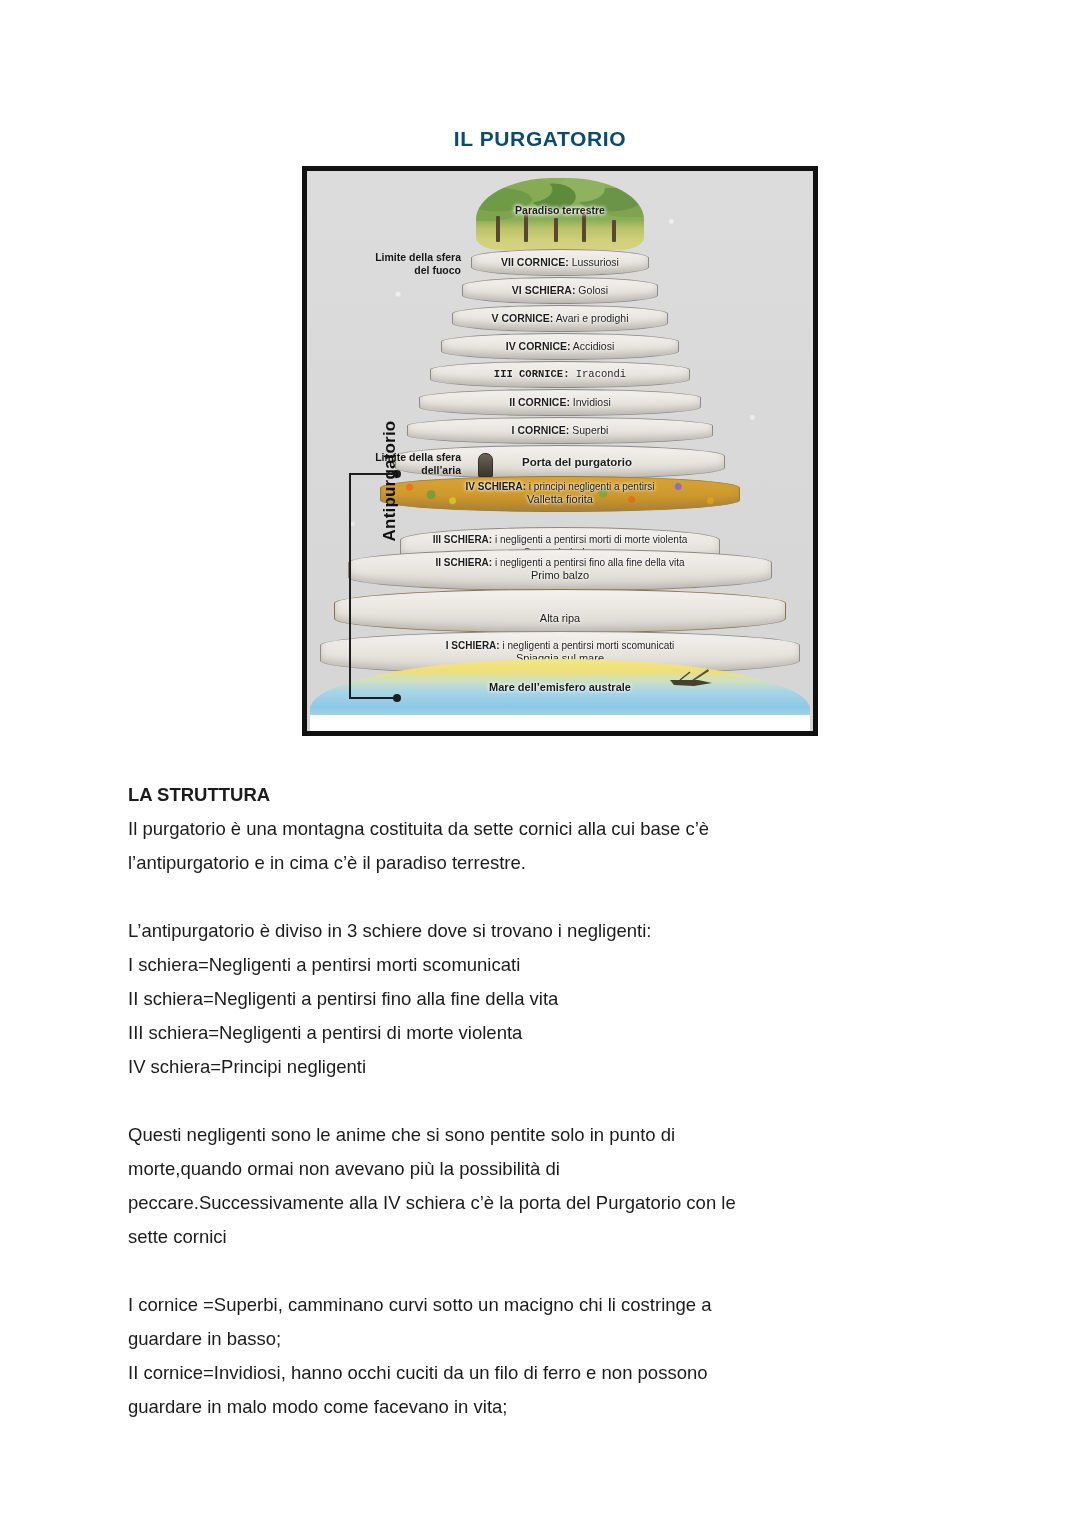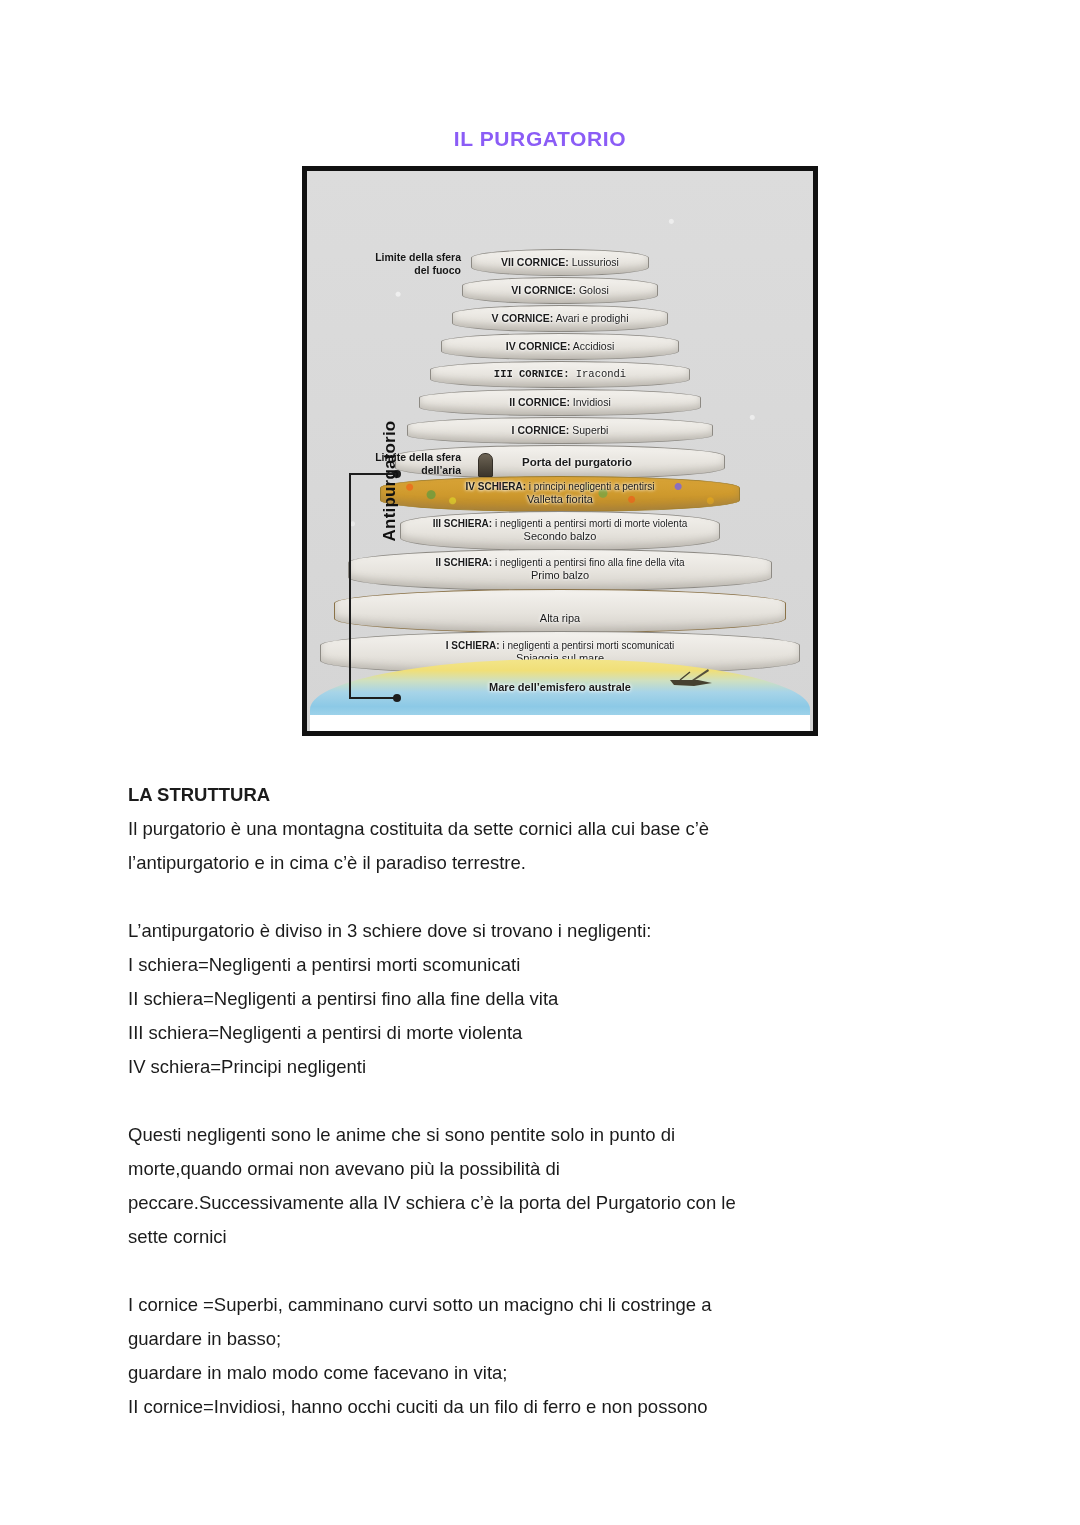--- a/index.html
+++ b/index.html
@@ -19,21 +19,21 @@
   
   #doc-title {
     position: absolute;
     left: 0;
     top: 127px;
     width: 1080px;
     text-align: center;
     font-size: 21px;
     font-weight: bold;
     letter-spacing: 0.6px;
-    color: #8b5cf6;
+    color: #0c4a6e;
   }
 
   
   #figure {
     position: absolute;
     left: 302px;
     top: 166px;
     width: 516px;
     height: 570px;
     border: 5px solid #111111;
@@ -284,26 +284,35 @@
   #body-text .spacer { height: 34px; }
 </style>
 </head>
 <body>
 
 <div id="doc-title">IL PURGATORIO</div>
 
 <div id="figure">
   <div id="figure-inner">
 
+    <div id="paradiso">
+      <div id="trees-bg"></div>
+      <div class="trunk" style="left:20px;top:38px;height:26px;"></div>
+      <div class="trunk" style="left:48px;top:34px;height:30px;"></div>
+      <div class="trunk" style="left:78px;top:40px;height:24px;"></div>
+      <div class="trunk" style="left:106px;top:36px;height:28px;"></div>
+      <div class="trunk" style="left:136px;top:42px;height:22px;"></div>
+      <div id="paradiso-label">Paradiso terrestre</div>
+    </div>
 
     <div class="band" style="top:78px;  width:178px; height:27px;">
       <div class="band-line cornice-lbl"><b>VII CORNICE:</b><i> Lussuriosi</i></div>
     </div>
     <div class="band" style="top:106px; width:196px; height:27px;">
-      <div class="band-line cornice-lbl"><b>VI CORNICE:</b><i> Golosi</i></div>
+      <div class="band-line cornice-lbl"><b>VI SCHIERA:</b><i> Golosi</i></div>
     </div>
     <div class="band" style="top:134px; width:216px; height:27px;">
       <div class="band-line cornice-lbl"><b>V CORNICE:</b><i> Avari e prodighi</i></div>
     </div>
     <div class="band" style="top:162px; width:238px; height:27px;">
       <div class="band-line cornice-lbl"><b>IV CORNICE:</b><i> Accidiosi</i></div>
     </div>
     <div class="band" style="top:190px; width:260px; height:27px;font-family:Liberation Mono, monospace;">
       <div class="band-line cornice-lbl"><b>III CORNICE:</b><i> Iracondi</i></div>
     </div>
@@ -317,21 +326,21 @@
 
     <div class="band" style="top:246px; width:306px; height:27px;">
       <div class="band-line cornice-lbl"><b>I CORNICE:</b><i> Superbi</i></div>
     </div>
 
     <div class="band" id="valletta" style="top:305px; width:360px; height:36px;">
       <div class="band-line schiera-lbl"><b>IV SCHIERA:</b><span> i principi negligenti a pentirsi</span></div>
       <div class="band-line sub-lbl">Valletta fiorita</div>
     </div>
 
-    <div class="band" style="top:340px; width:320px; height:40px;">
+    <div class="band" style="top:356px; width:320px; height:40px;">
       <div class="band-line schiera-lbl"><b>III SCHIERA:</b><span> i negligenti a pentirsi morti di morte violenta</span></div>
       <div class="band-line sub-lbl">Secondo balzo</div>
     </div>
 
     <div class="band" style="top:378px; width:424px; height:42px;">
       <div class="band-line schiera-lbl"><b>II SCHIERA:</b><span> i negligenti a pentirsi fino alla fine della vita</span></div>
       <div class="band-line sub-lbl">Primo balzo</div>
     </div>
 
     <div class="band" id="altaripa" style="top:418px; width:452px; height:44px;">
@@ -388,15 +397,15 @@
 
   <p>Questi negligenti sono le anime che si sono pentite solo in punto di</p>
   <p>morte,quando ormai non avevano più la possibilità di</p>
   <p>peccare.Successivamente alla IV schiera c’è la porta del Purgatorio con le</p>
   <p>sette cornici</p>
 
   <div class="spacer"></div>
 
   <p>I cornice =Superbi, camminano curvi sotto un macigno chi li costringe a</p>
   <p>guardare in basso;</p>
+  <p>II cornice=Invidiosi, hanno occhi cuciti da un filo di ferro e non possono</p>
   <p>guardare in malo modo come facevano in vita;</p>
-  <p>II cornice=Invidiosi, hanno occhi cuciti da un filo di ferro e non possono</p>
 </div>
 
 </body></html>

